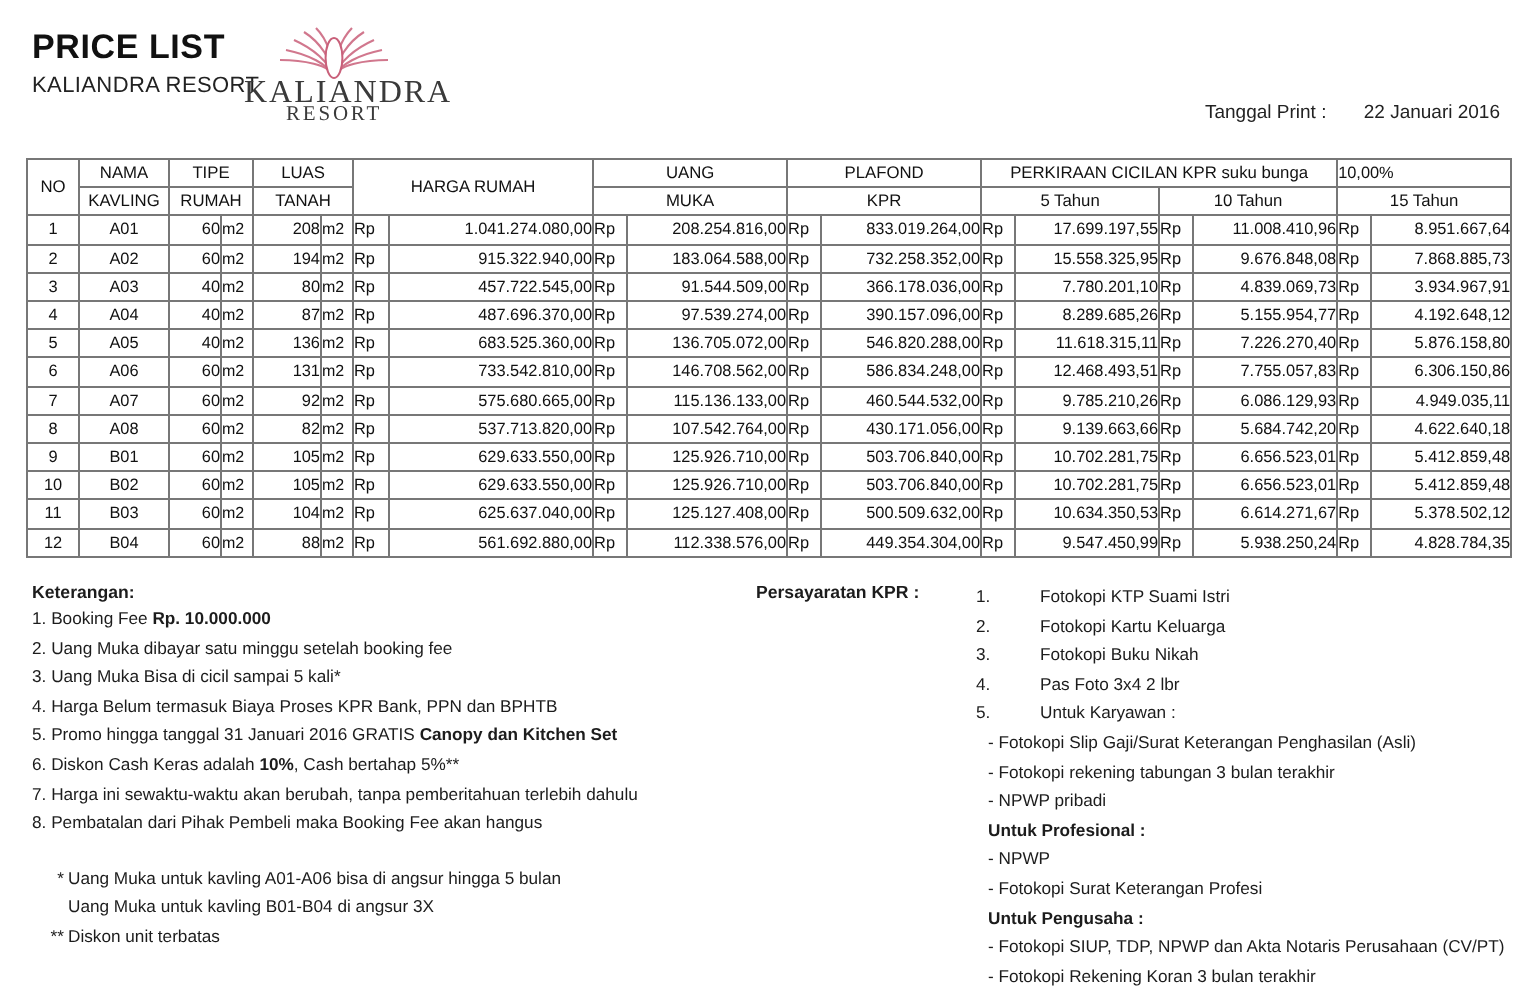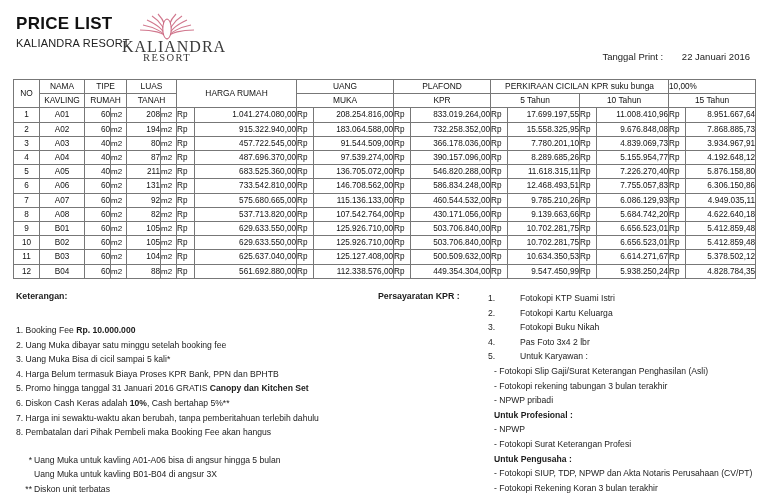--- a/index.html
+++ b/index.html
@@ -119,21 +119,21 @@
     position: absolute;
     left: 16px;
     top: 291px;
     width: 360px;
     font-size: 8.6px;
     color: #1c1c1c;
   }
   .notes-title {
     font-weight: bold;
     font-size: 8.8px;
-    margin-bottom: 22px;
+    margin-bottom: 1px;
   }
   .note-line {
     line-height: 14.6px;
     white-space: nowrap;
   }
   .note-line b { font-weight: bold; }
   .aster-block {
     margin-top: 13px;
     padding-left: 18px;
   }
@@ -352,21 +352,21 @@
           <td class="c-rp">Rp</td>
           <td class="c-money">5.155.954,77</td>
           <td class="c-rp">Rp</td>
           <td class="c-money">4.192.648,12</td>
         </tr>
         <tr>
           <td class="c-no">5</td>
           <td class="c-kav">A05</td>
           <td class="c-num">40</td>
           <td class="c-unit">m2</td>
-          <td class="c-num">211</td>
+          <td class="c-num">136</td>
           <td class="c-unit">m2</td>
           <td class="c-rp-b">Rp</td>
           <td class="c-money-b">683.525.360,00</td>
           <td class="c-rp">Rp</td>
           <td class="c-money">136.705.072,00</td>
           <td class="c-rp">Rp</td>
           <td class="c-money">546.820.288,00</td>
           <td class="c-rp">Rp</td>
           <td class="c-money">11.618.315,11</td>
           <td class="c-rp">Rp</td>

